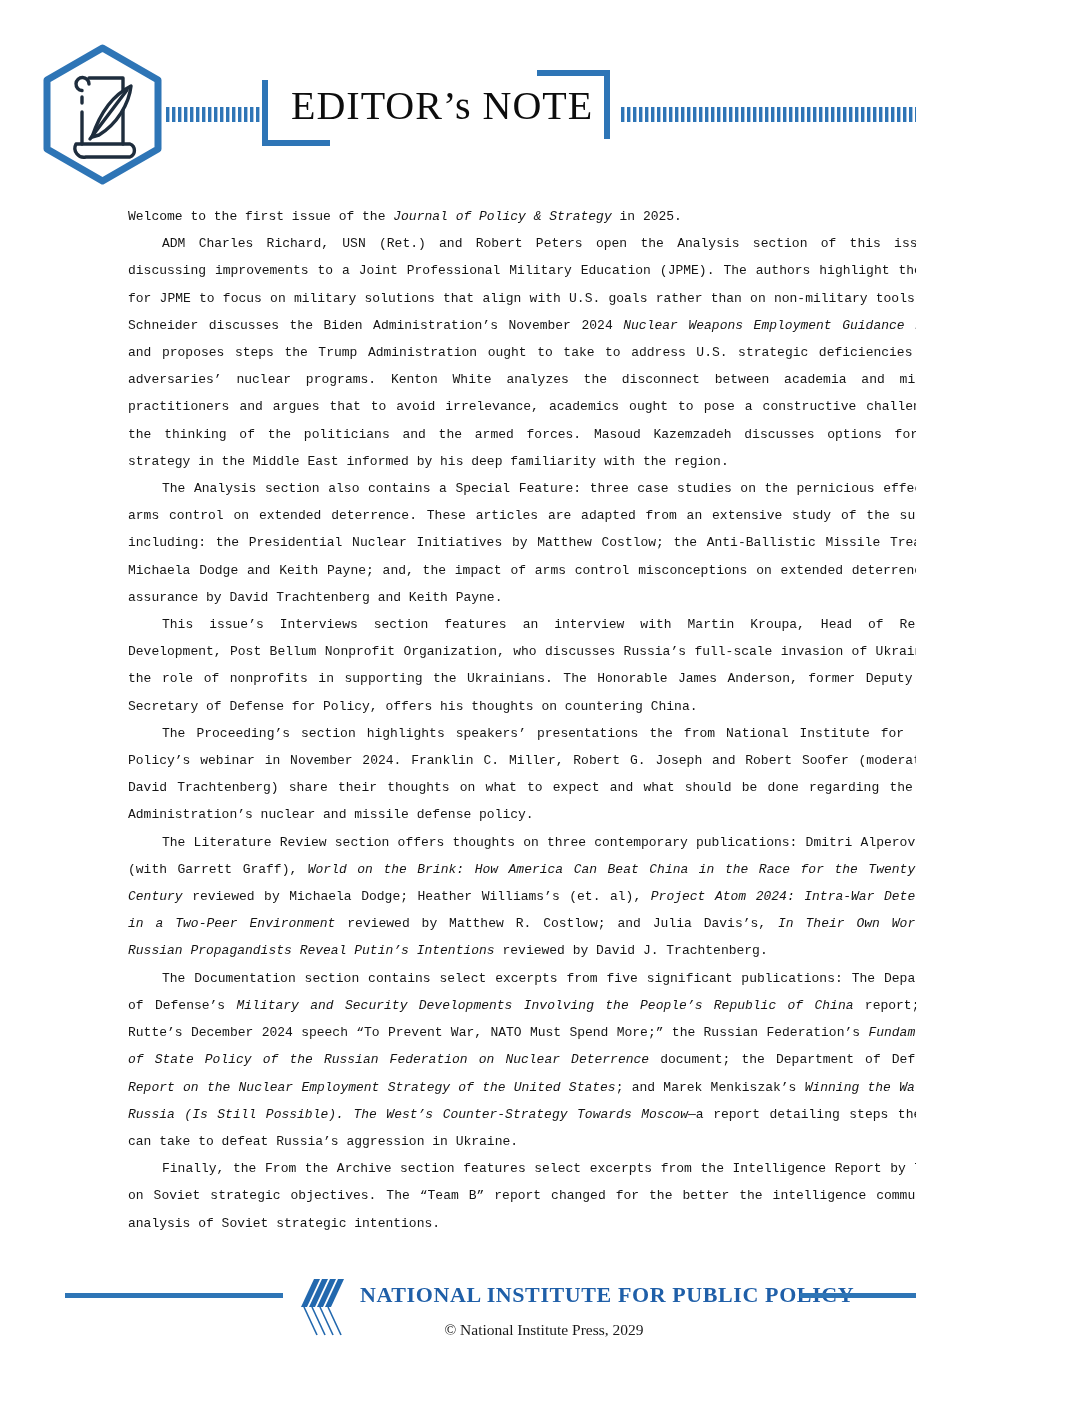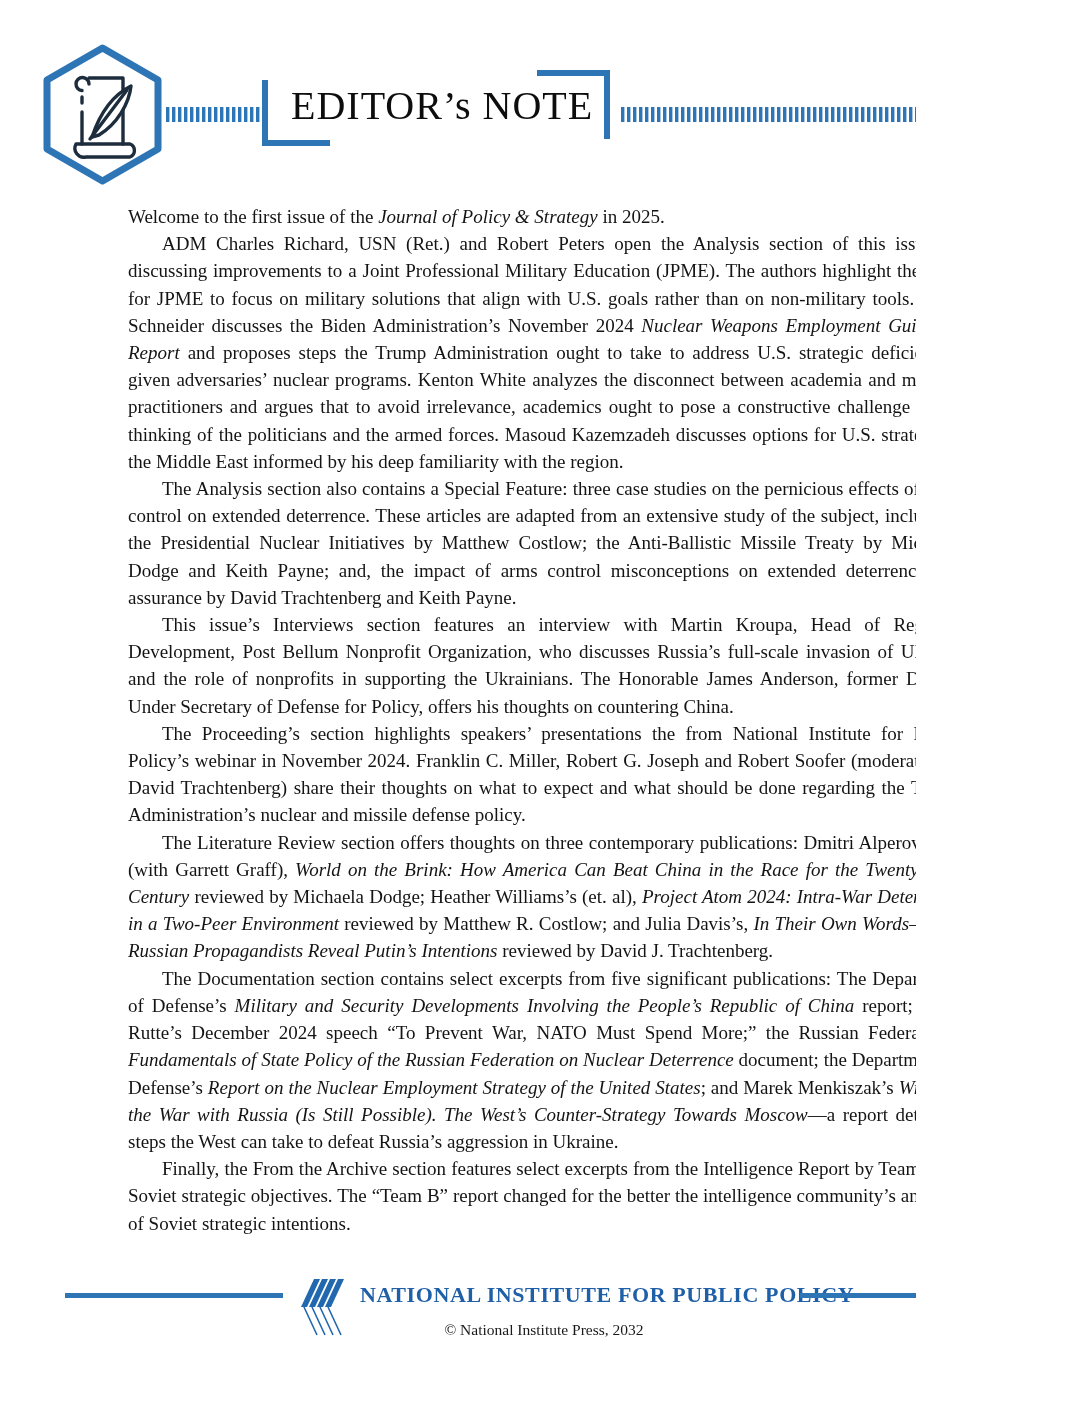--- a/index.html
+++ b/index.html
@@ -40,22 +40,23 @@
   .page-title{
     position:absolute;left:291px;top:86px;
     font-size:40px;font-weight:400;color:#0d0d0d;
     letter-spacing:1px;white-space:nowrap;line-height:1;
   }
 
   
   .note-body{
     position:absolute;left:128px;top:203px;width:834px;
     color:var(--ink);
-    font-size:19px;line-height:27.2px;
+    font-size:13px;line-height:27.2px;
     text-align:justify;
+    font-family:Liberation Mono, monospace;
   }
   .para{margin:0;}
   .para.indent{text-indent:34px;}
   .para em{font-style:italic;}
 
   
   .rule{position:absolute;top:1293px;height:5px;background:var(--blue);}
   .rule.left{left:65px;width:218px;}
   .rule.right{left:800px;width:217px;}
   .nipp-logo{position:absolute;left:299px;top:1276px;width:52px;height:62px;}
@@ -135,16 +136,16 @@
         <path d="M13,31 L26,59"></path>
         <path d="M21,31 L34,59"></path>
         <path d="M29,31 L42,59"></path>
       </g>
     </svg>
 
     <div class="org-name">NATIONAL INSTITUTE FOR PUBLIC POLICY</div>
 
     <div class="rule right"></div>
 
-    <div class="copyright">© National Institute Press, 2032</div>
+    <div class="copyright">© National Institute Press, 2029</div>
   </div>
 
 </div>
 
 </body></html>

